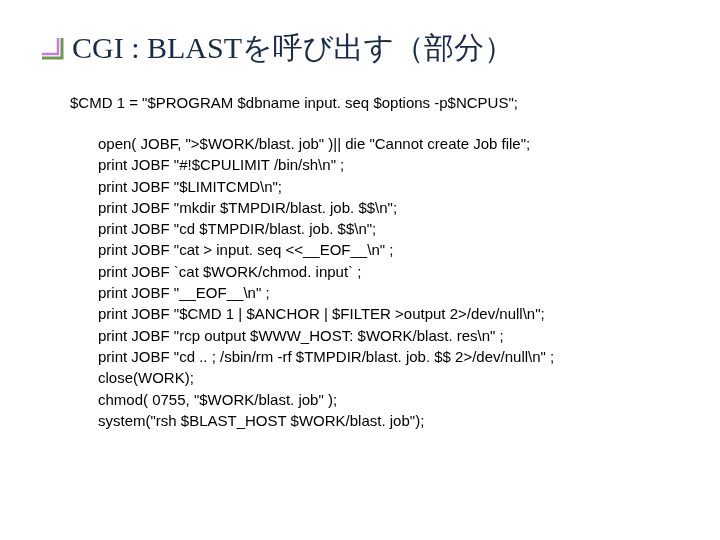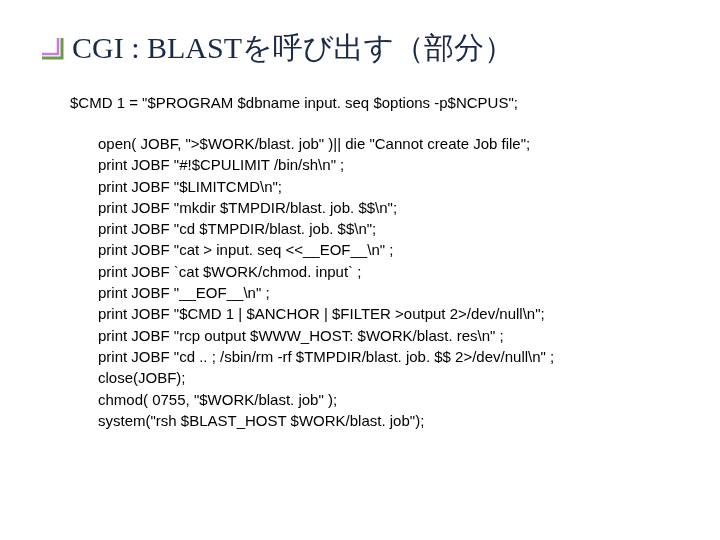--- a/index.html
+++ b/index.html
@@ -71,17 +71,17 @@
     <div class="code-line">print JOBF "#!$CPULIMIT /bin/sh\n" ;</div>
     <div class="code-line">print JOBF "$LIMITCMD\n";</div>
     <div class="code-line">print JOBF "mkdir $TMPDIR/blast. job. $$\n";</div>
     <div class="code-line">print JOBF "cd $TMPDIR/blast. job. $$\n";</div>
     <div class="code-line">print JOBF "cat &gt; input. seq &lt;&lt;__EOF__\n" ;</div>
     <div class="code-line">print JOBF `cat $WORK/chmod. input` ;</div>
     <div class="code-line">print JOBF "__EOF__\n" ;</div>
     <div class="code-line">print JOBF "$CMD 1 | $ANCHOR | $FILTER &gt;output 2&gt;/dev/null\n";</div>
     <div class="code-line">print JOBF "rcp output $WWW_HOST: $WORK/blast. res\n" ;</div>
     <div class="code-line">print JOBF "cd .. ; /sbin/rm -rf $TMPDIR/blast. job. $$ 2&gt;/dev/null\n" ;</div>
-    <div class="code-line">close(JOBF);</div>
+    <div class="code-line">close(WORK);</div>
     <div class="code-line">chmod( 0755, "$WORK/blast. job" );</div>
     <div class="code-line">system("rsh $BLAST_HOST $WORK/blast. job");</div>
   </div>
 </div>
 
 </body></html>

